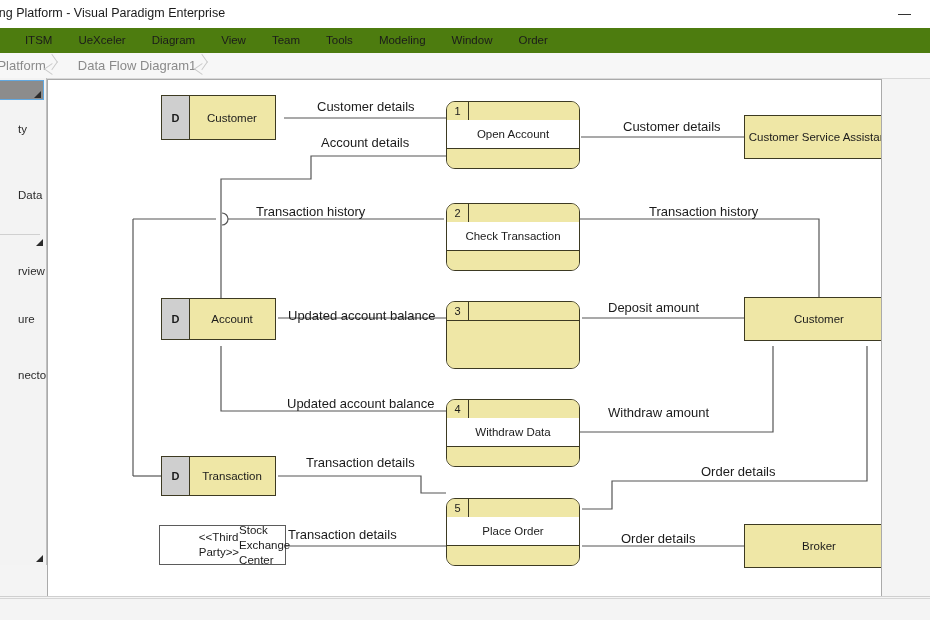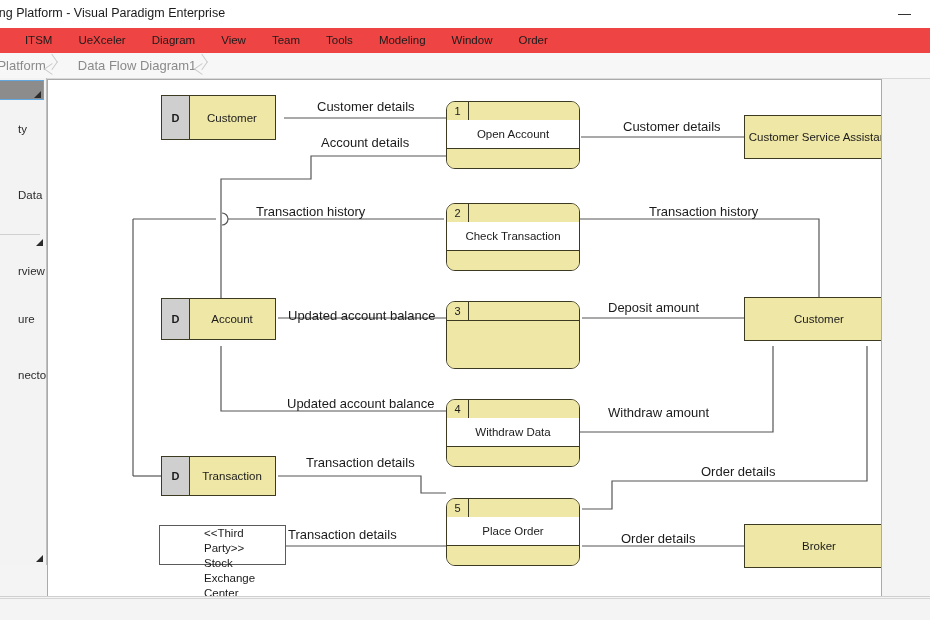--- a/index.html
+++ b/index.html
@@ -24,21 +24,21 @@
     position:absolute;right:8px;top:4px;width:34px;height:20px;
     cursor:default;
   }
   .win-min::before{
     content:"";position:absolute;left:10px;top:10px;width:13px;height:1px;background:#333;
   }
 
   
   .menubar{
     position:absolute;left:0;top:28px;width:930px;height:25px;
-    background:#ef4444;border-bottom:1px solid #dcdcdc;
+    background:#4d7c0f;border-bottom:1px solid #dcdcdc;
   }
   .menubar .menus{position:absolute;left:-32px;top:0;display:flex;height:25px;align-items:center;}
   .menu-item{
     padding:0 13px;font-size:11.5px;color:#1b1b1b;line-height:25px;white-space:nowrap;cursor:default;
   }
 
   
   .breadcrumb{
     position:absolute;left:0;top:53px;width:930px;height:25px;
     background:#f7f7f7;border-bottom:1px solid #d9d9d9;
@@ -145,21 +145,21 @@
   
   .entity{
     border:1px solid #3d3a22;background:#efe7a6;
     display:flex;align-items:center;justify-content:center;
     font-size:11.5px;color:#1b1b1b;text-align:center;
   }
 
   
   .thirdparty{
     border:1px solid #5b5b5b;background:#ffffff;
-    display:flex;flex-direction:column;align-items:center;justify-content:space-between;
+    display:flex;flex-direction:row;align-items:center;justify-content:center;
     font-size:11.5px;color:#1b1b1b;line-height:15px;padding-left:44px;
   }
 
   
   .flow-label{
     position:absolute;font-size:13px;color:#1b1b1b;white-space:nowrap;
     background:transparent;
   }
 
   svg.links{position:absolute;left:0;top:0;width:930px;height:620px;pointer-events:none;}

